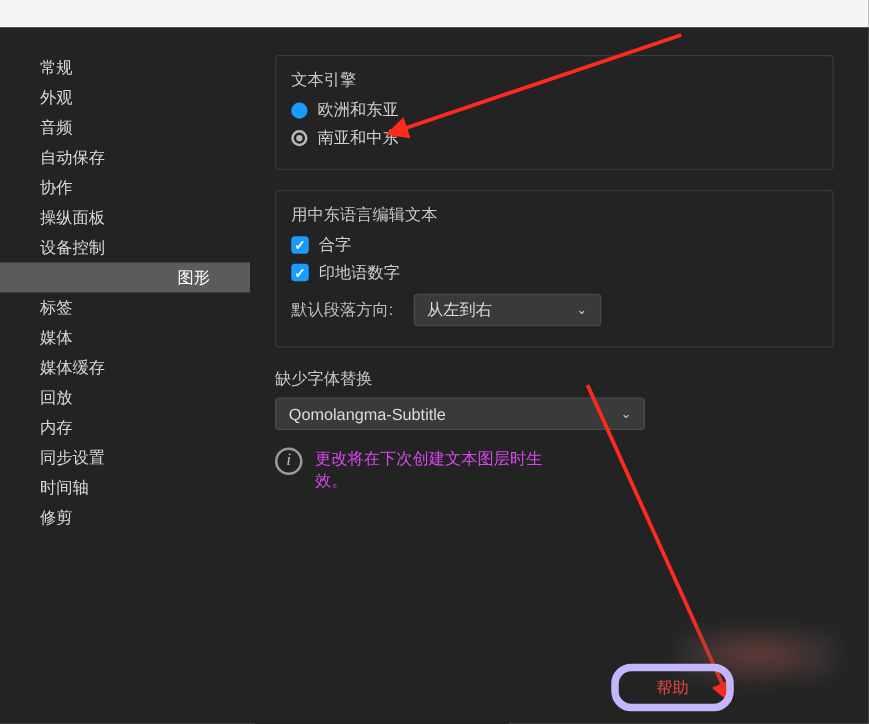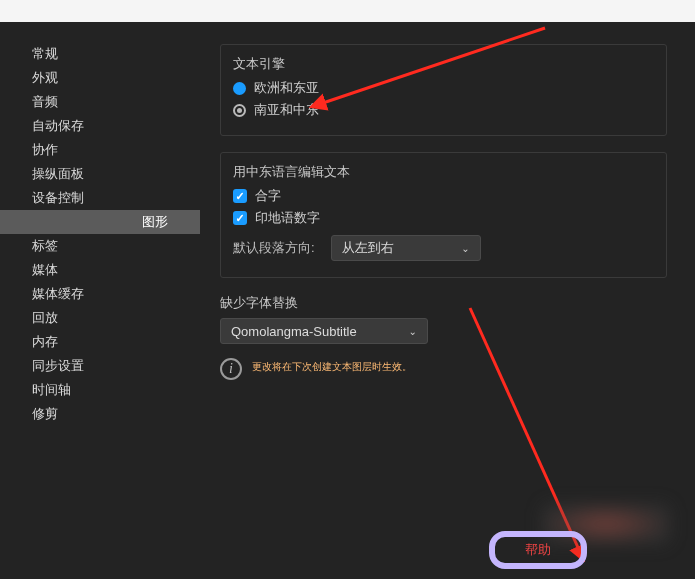--- a/index.html
+++ b/index.html
@@ -113,21 +113,21 @@
     border: 1px solid #4a4a4a;
     border-radius: 3px;
     height: 26px;
     display: flex;
     align-items: center;
     justify-content: space-between;
     padding: 0 10px;
     color: #dcdcdc;
     min-width: 150px;
   }
-  .dropdown.wide { width: 208px; }
+  .dropdown.wide { width: 296px; }
   .chevron {
     font-size: 10px;
     color: #cfcfcf;
   }
   .section-label {
     color: #c8c8c8;
     margin: 6px 0 6px 0;
   }
   .info-row {
     display: flex;
@@ -141,22 +141,22 @@
     border-radius: 50%;
     display: flex;
     align-items: center; justify-content: center;
     color: #bcbcbc;
     font-style: italic;
     font-family: Georgia, serif;
     font-size: 14px;
     flex-shrink: 0;
   }
   .info-text {
-    color: #fdba74;
-    font-size: 10px;
+    color: #d946ef;
+    font-size: 13px;
     line-height: 18px;
     max-width: 200px;
   }
   .footer {
     position: absolute;
     bottom: 10px;
     right: 18px;
     display: flex;
     gap: 18px;
   }

